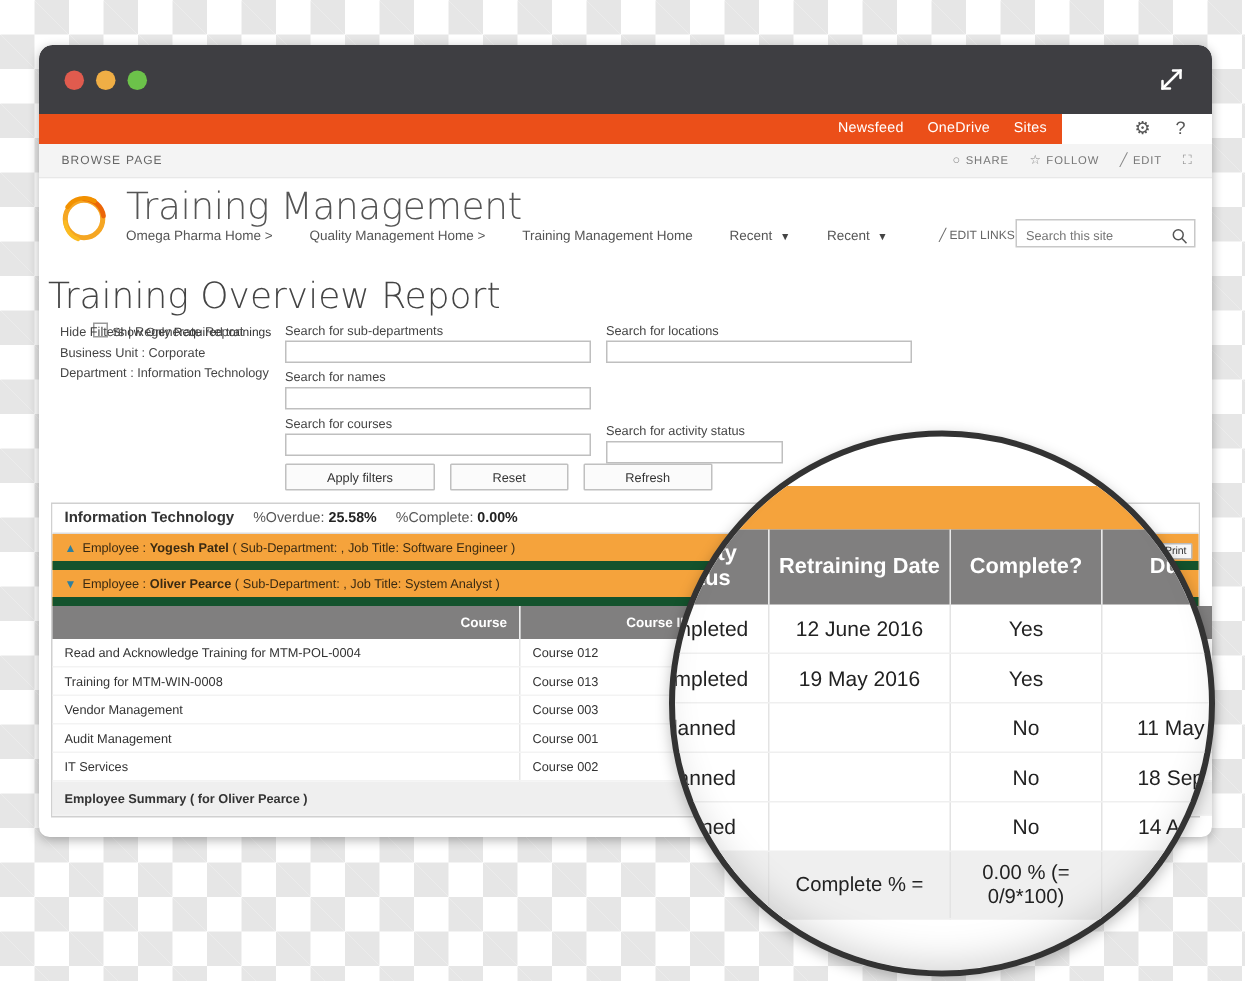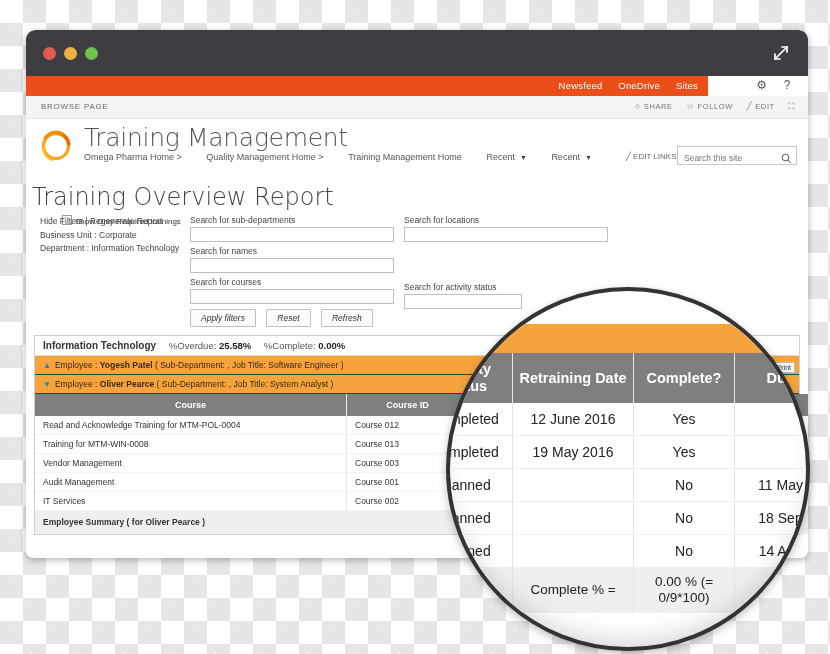--- a/index.html
+++ b/index.html
@@ -155,57 +155,57 @@
   #fc-loc     { left: 378px; top: 0; width: 204px; }
   #fc-status  { left: 378px; top: 31px; width: 118px; margin-top: 36px; }
   #fc-check   { left: 374px; top: 70px; font-size: 8px; color: #333; white-space: nowrap; padding-left: 36px; }
   #fc-check .cb {
     display: inline-block; width: 8px; height: 8px; border: 1px solid #999;
     background: #fff; vertical-align: -1px; margin-right: 3px;
   }
   #fbuttons { position: absolute; left: 164px; top: 94px; }
   .fbtn {
     display: inline-block; border: 1px solid #c0c0c0; background: #fbfbfb;
-    font-size: 8.5px; color: #333; padding: 3px 10px; margin-right: 8px;
-    border-radius: 1px; cursor: pointer; font-style: italic;
+    font-size: 8.5px; color: #333; padding: 3px 27px; margin-right: 8px;
+    border-radius: 1px; cursor: pointer;
   }
 
   
   #reportbox {
     position: relative;
     margin: 4px 8px 0 8px;
     border: 1px solid #d0d0d0;
     background: #fff;
   }
   #infobar {
     background: #fff; padding: 4px 0 4px 8px;
     font-size: 9.5px; color: #333;
     border-bottom: 1px solid #ddd;
   }
   #infobar .dept { font-weight: bold; font-size: 10px; }
   #infobar .mt { margin-left: 10px; color: #555; }
   #infobar .bold { font-weight: bold; color: #222; }
   .emprow {
     background: #f5a33c; padding: 4px 0 4px 8px;
     font-size: 8.5px; color: #3a2a12;
-    border-bottom: 1px solid #14532d;
+    border-bottom: 6px solid #14532d;
   }
   .emprow .tri { color: #2f7f9e; font-size: 8px; margin-right: 4px; }
   .emprow .nm { font-weight: bold; }
   #printbtn {
     position: absolute; right: 4px; top: 26px;
     font-size: 7px; color: #333;
     border: 1px solid #bbb; background: #f7f7f7;
     padding: 1px 3px; z-index: 5; border-radius: 1px;
   }
 
   table.rpt { width: 100%; border-collapse: collapse; table-layout: fixed; }
   table.rpt th {
     background: #807f7f; color: #fff; font-size: 9px; font-weight: bold;
-    text-align: center; padding: 6px 8px; border-right: 1px solid #eee;
+    text-align: right; padding: 6px 8px; border-right: 1px solid #eee;
   }
   table.rpt td {
     font-size: 8.5px; color: #333; padding: 4px 8px;
     border-right: 1px solid #e6e6e6;
     border-bottom: 1px solid #f3f3f3;
   }
   table.rpt tr.summary td {
     background: #efefef; font-weight: bold; font-size: 8.5px; padding: 6px 8px;
     border-right: 0;
   }

